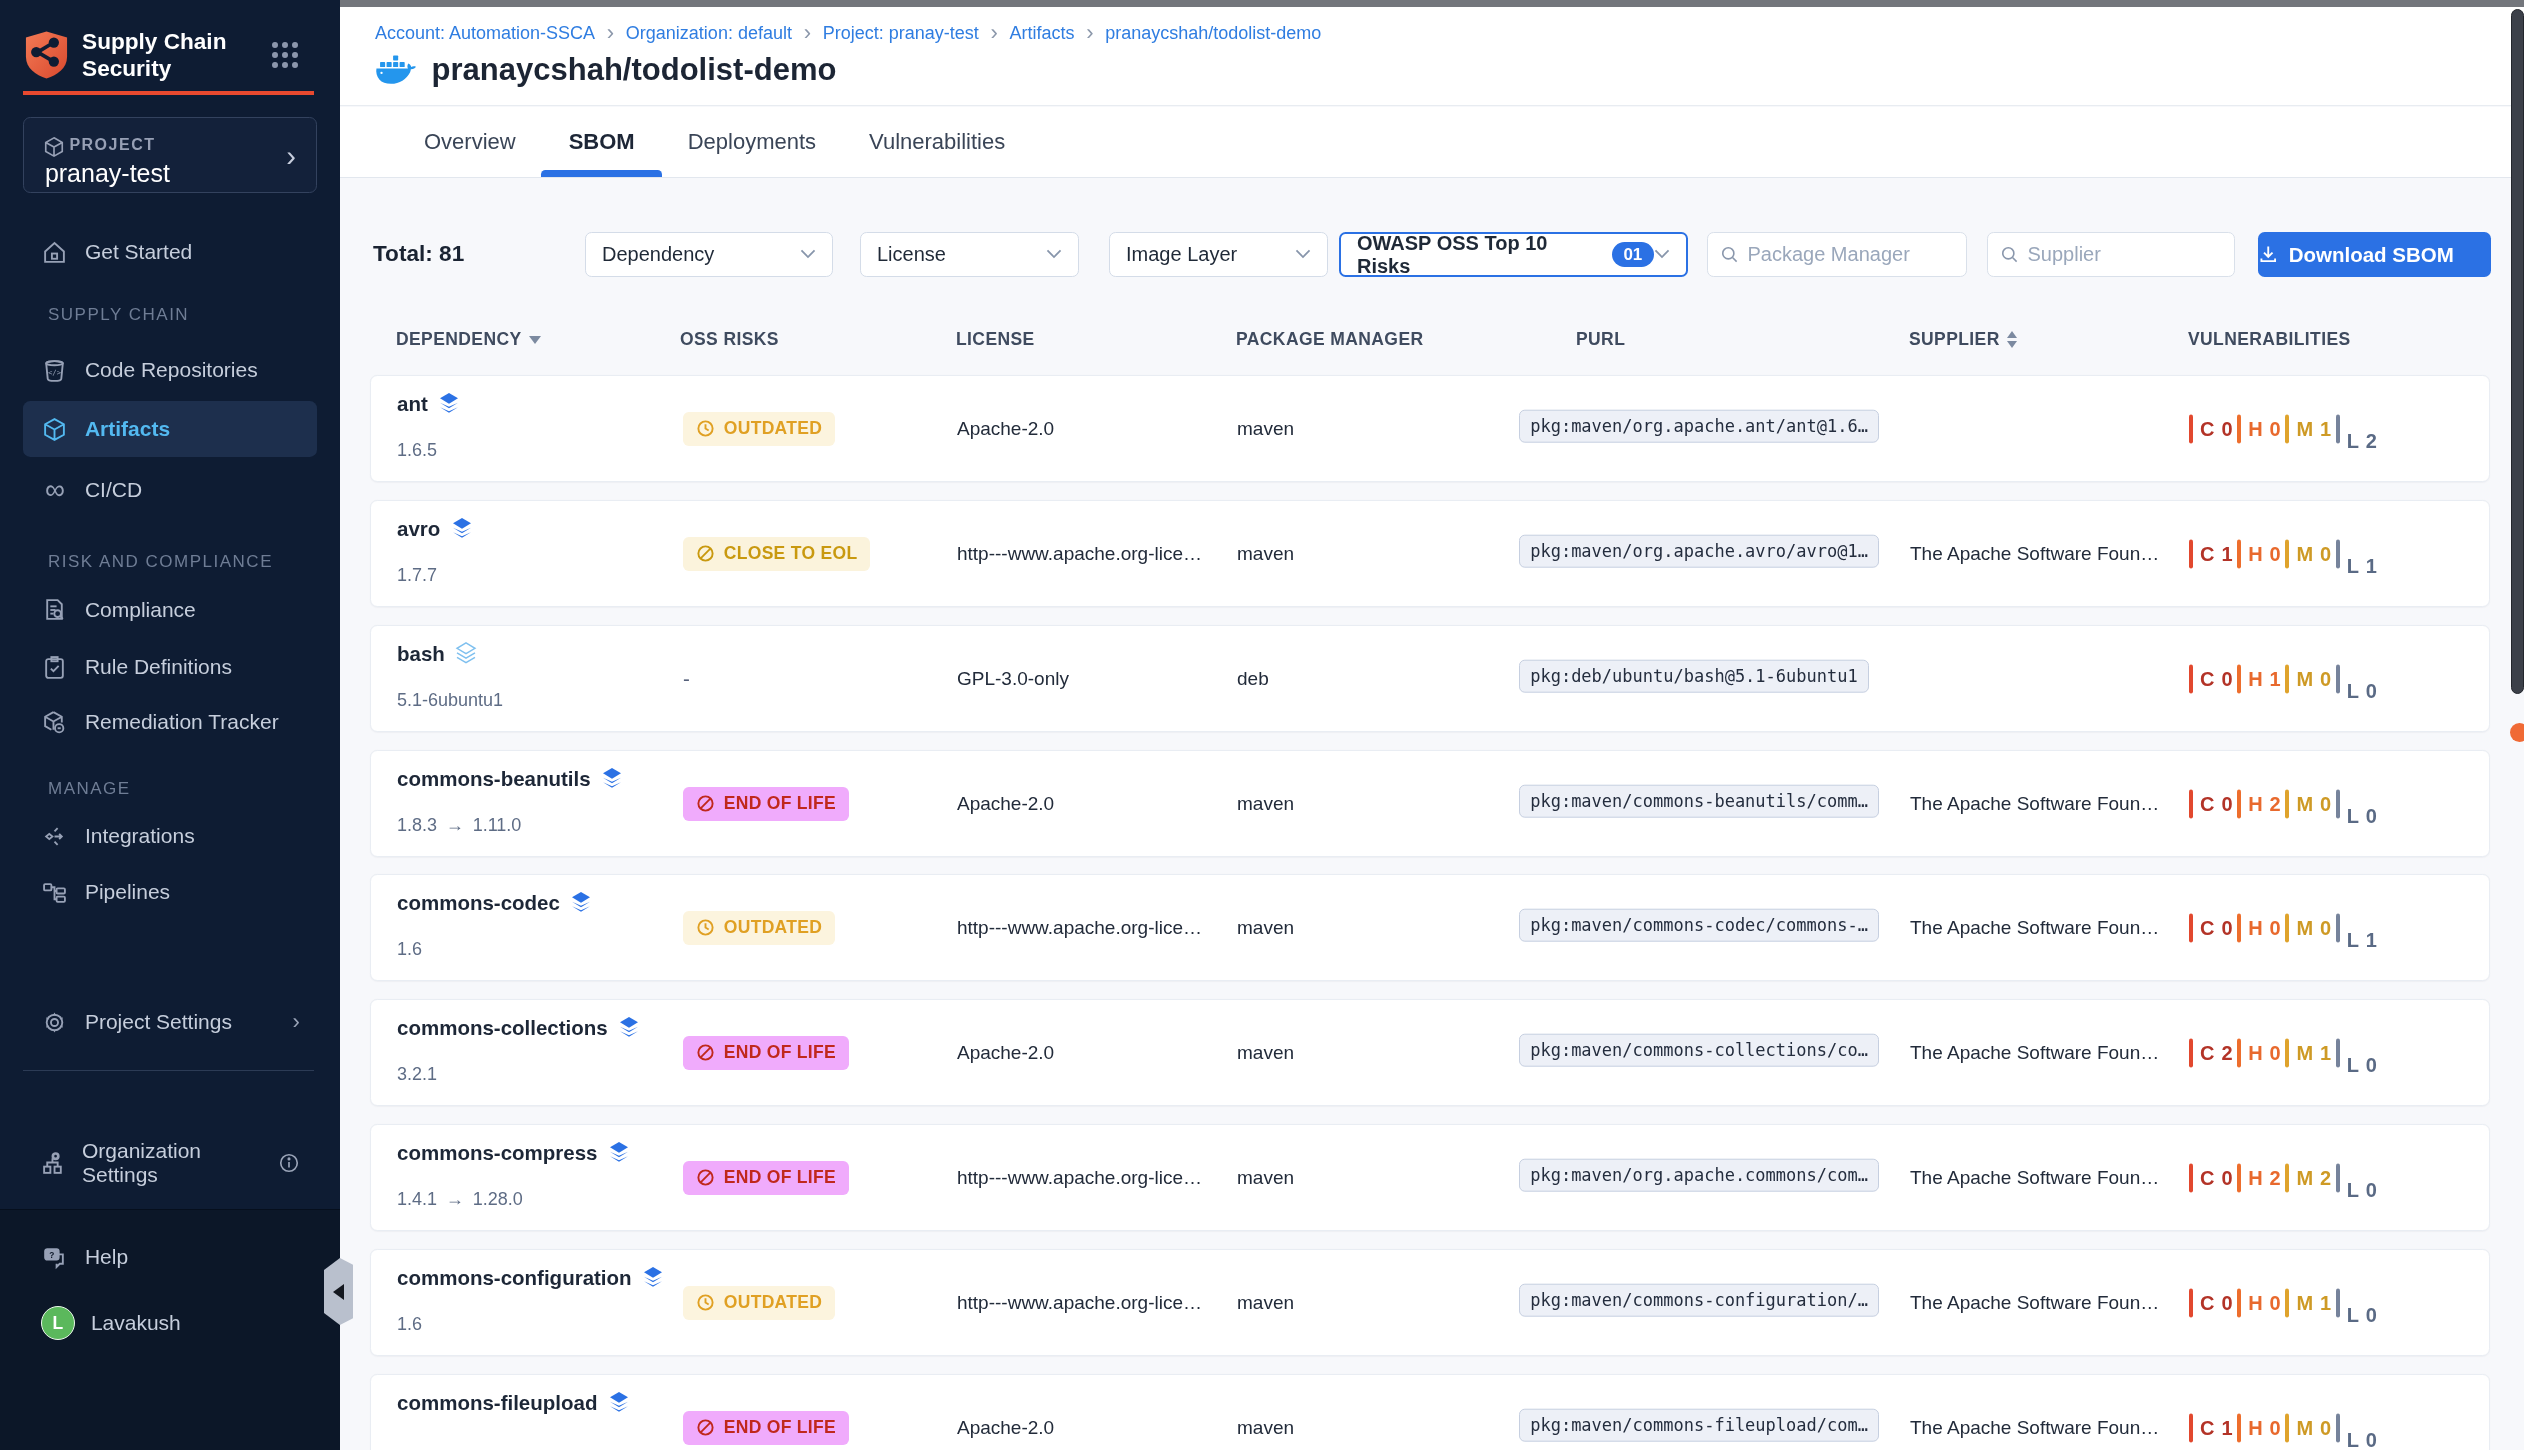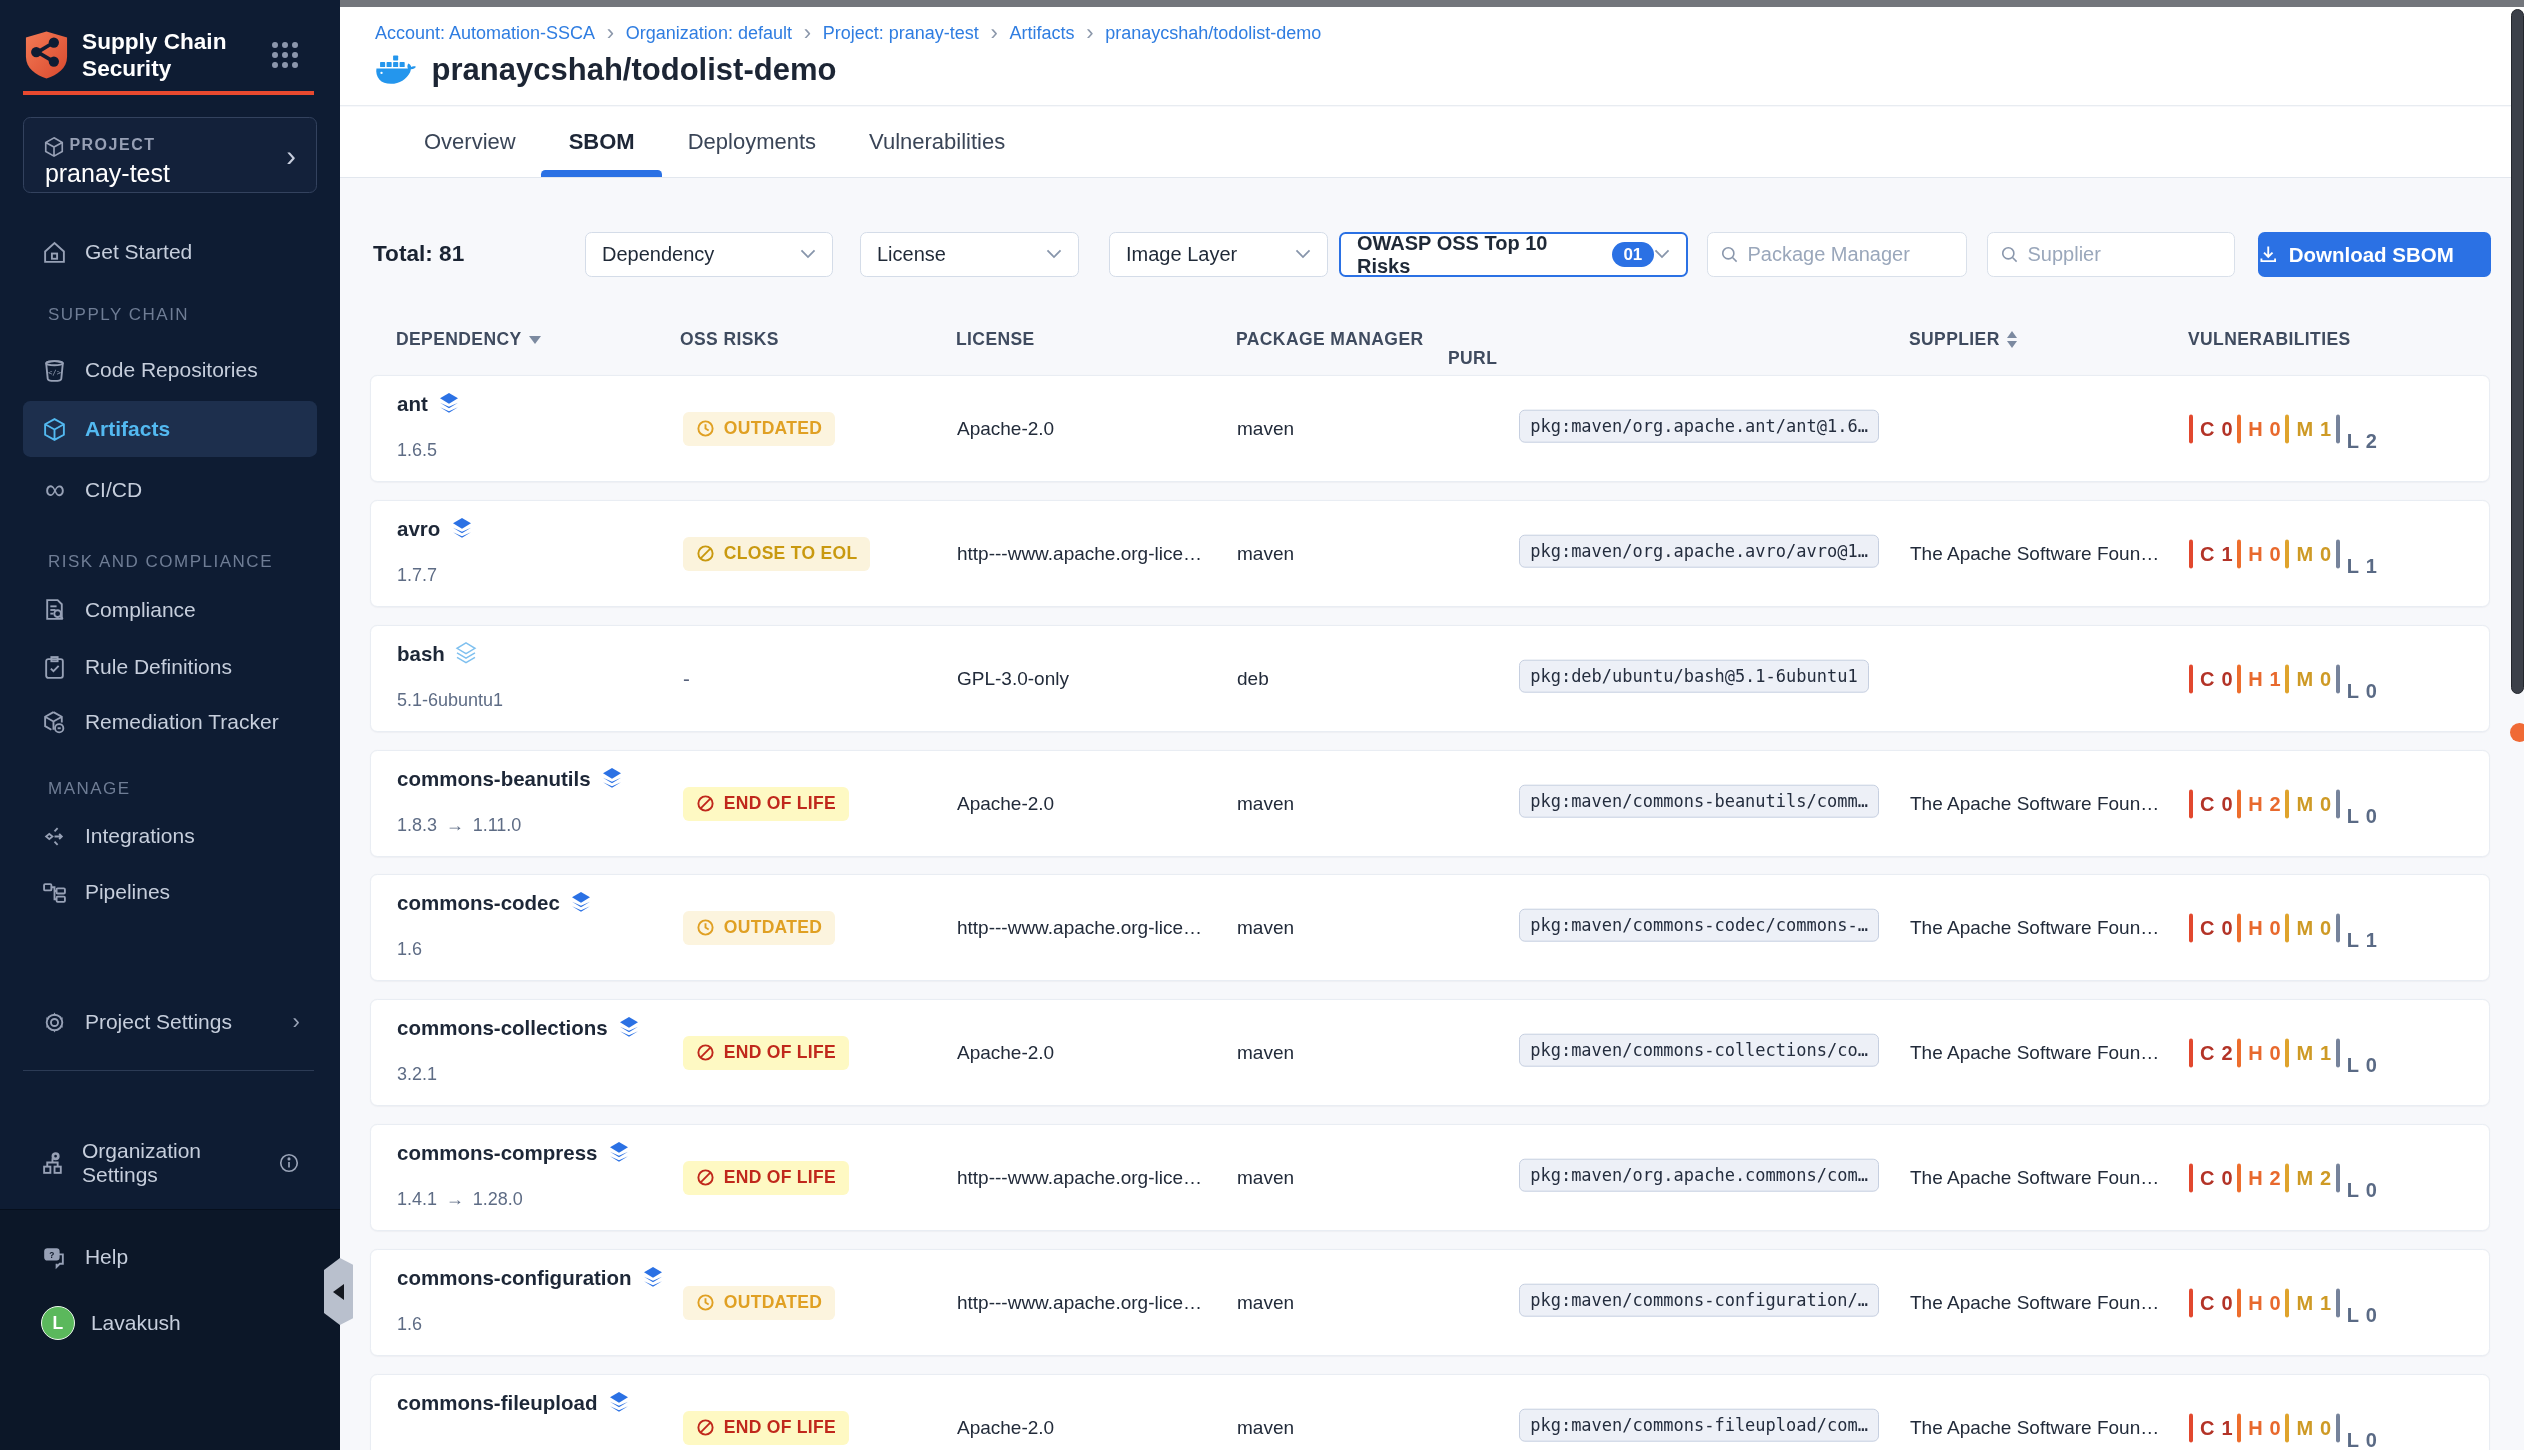--- a/index.html
+++ b/index.html
@@ -77,21 +77,21 @@
   .c-badge { left:312px; }
   .c-license { left:586px; width:270px; }
   .c-pm { left:866px; width:190px; }
   .c-purl { left:1148px; }
   .c-supplier { left:1539px; width:270px; }
   .c-vulns { left:1818px; display:flex; align-items:center; gap:4px; }
 
   .badge { display:inline-flex; align-items:center; gap:8.8px; height:34px; padding:0 13px; border-radius:5.8px; font-size:17.5px; font-weight:700; letter-spacing:0.3px; }
   .b-outdated { color:#E0A023; background:#FCF4DE; }
   .b-eol-soon { color:#C9990F; background:#FBF3DC; }
-  .b-eol { color:#C0281C; background:#fef9c3; }
+  .b-eol { color:#C0281C; background:#f0abfc; }
   .b-none { color:#55607A; background:transparent; font-size:20.5px; font-weight:400; padding:0; }
 
   .purl-pill { display:inline-block; max-width:365px; background:#EDF0F7; border:1.5px solid #C6CFE0; border-radius:5.8px; padding:5.8px 10.2px; font-family:"DejaVu Sans Mono", monospace; font-size:17px; color:#242D3E; white-space:nowrap; overflow:hidden; cursor:pointer; }
 
   .vseg { display:inline-flex; align-items:center; }
   .vbar { width:3.7px; height:29px; border-radius:2.2px; margin-right:7.3px; }
   .vtxt { font-size:20px; font-weight:700; letter-spacing:0.7px; }
   .v-C .vbar { background:#E2482E; } .v-C .vtxt { color:#B33327; }
   .v-H .vbar { background:#ED6E2D; } .v-H .vtxt { color:#E8692D; }
   .v-M .vbar { background:#DFA32C; } .v-M .vtxt { color:#CE9A25; }
@@ -417,21 +417,21 @@
 </div>
 
 <div class="thead">
   <span class="th" style="left:56px;">
       <span>DEPENDENCY</span>
       <span class="sort-down"></span>
     </span>
   <span class="th" style="left:340px;">OSS RISKS</span>
   <span class="th" style="left:616px;">LICENSE</span>
   <span class="th" style="left:896px;">PACKAGE MANAGER</span>
-  <span class="th" style="left:1108px;margin-top:19px;">PURL</span>
+  <span class="th" style="left:1236px;">PURL</span>
   <span class="th" style="left:1569px;">
       <span>SUPPLIER</span>
       <span class="sort-both">
         <span class="u"></span>
         <span class="d"></span>
       </span>
     </span>
   <span class="th" style="left:1848px;">VULNERABILITIES</span>
 </div>
 

